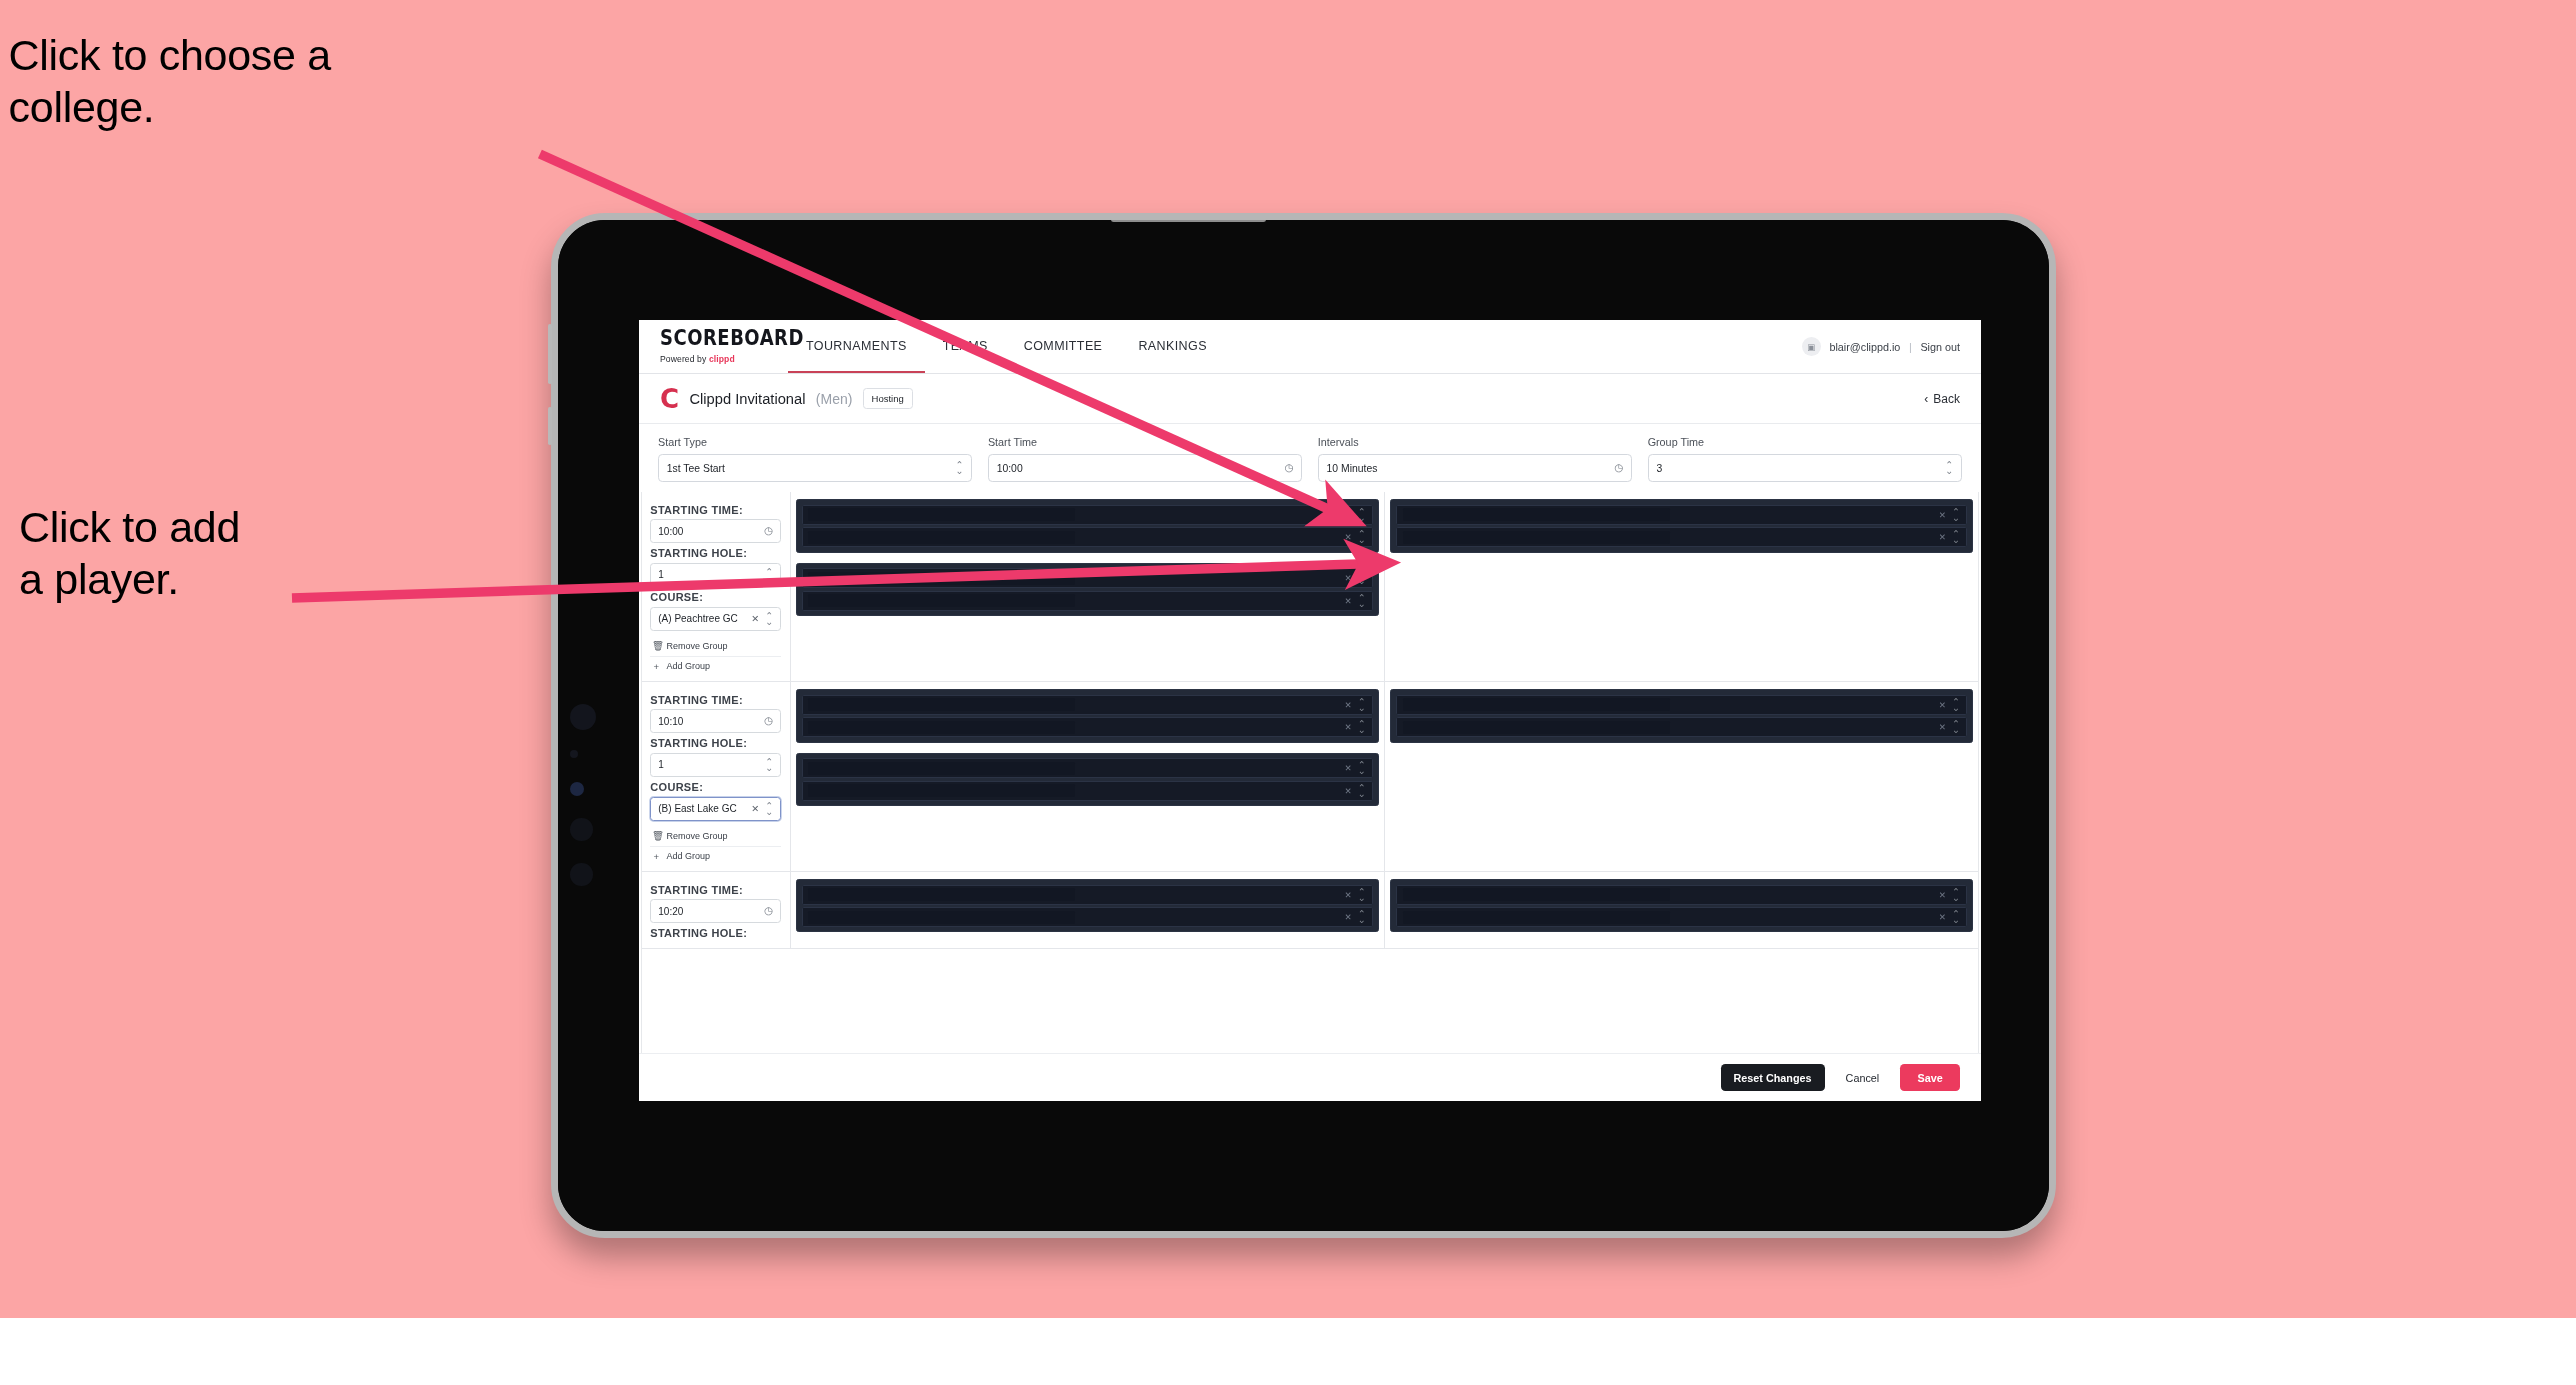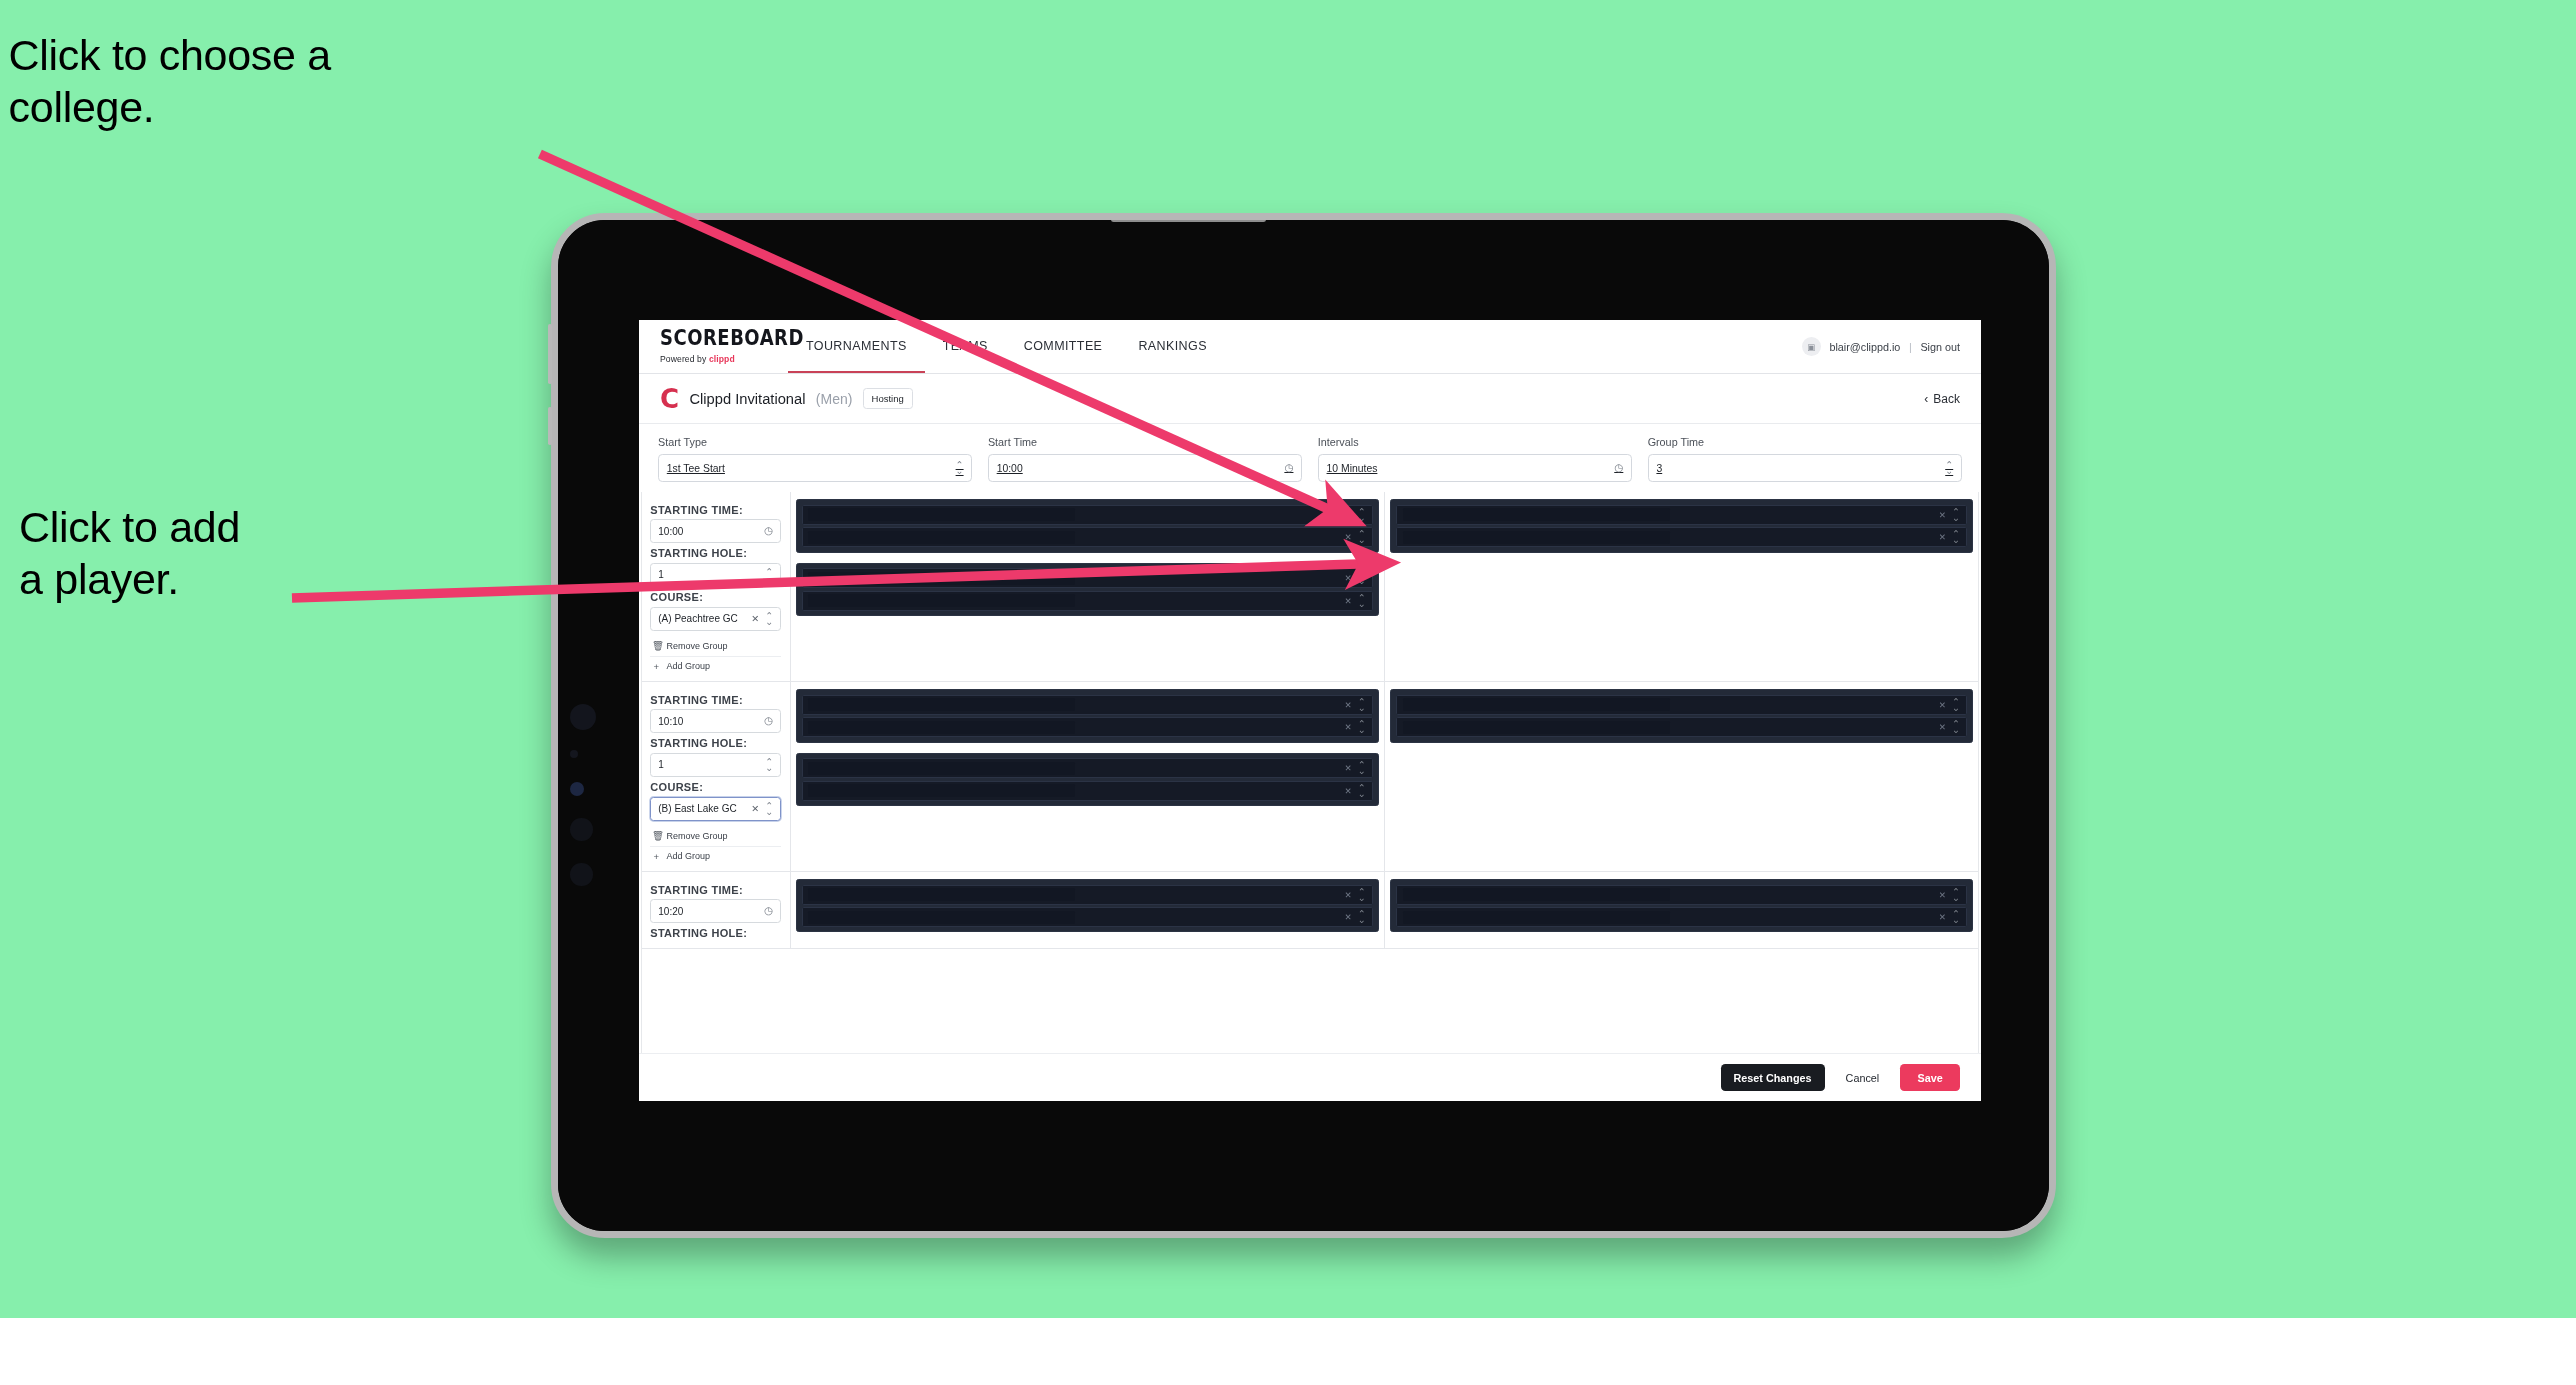--- a/index.html
+++ b/index.html
@@ -2,21 +2,21 @@
 <html style="font-size:14px"><head>
 <meta charset="utf-8">
 <style>
   * { box-sizing: border-box; margin: 0; padding: 0; }
   html, body {
     width: 2576px; height: 1386px;
     background: #ffffff;
     font-family: "Liberation Sans", sans-serif;
     overflow: hidden;
   }
-  .stage { position: relative; width: 2576px; height: 1318px; background: #86efac; }
+  .stage { position: relative; width: 2576px; height: 1318px; background: #fca5a5; }
 
   
   .annot {
     position: absolute;
     color: #000;
     font-size: 43px;
     line-height: 1.22;
     font-family: "Liberation Sans", sans-serif;
     white-space: pre-line;
     letter-spacing: -0.3px;
@@ -139,21 +139,21 @@
   
   .controls {
     display: flex; padding: 12px 19px 10.4px 19px; gap: 15.5px; background:#fff;
     flex: none;
   }
   .ctrl { flex: 1; }
   .ctrl-label { font-size: 10.8px; color: #4b5058; margin-bottom: 6px; }
   .ctrl-field {
     height: 28px; border: 0.9px solid #d4d8de; border-radius: 4.3px;
     background: #fff; display: flex; align-items: center;
-    padding: 0 7.8px; font-size: 10.4px; color: #1d2127; text-decoration: underline;
+    padding: 0 7.8px; font-size: 10.4px; color: #1d2127;
   }
   .ctrl-field .val { flex: 1; }
   .ico { color: #7d838c; font-size: 10.4px; line-height: 1; }
   .stepper-ico {
     display:inline-flex; flex-direction:column; line-height:0.62;
     font-size: 9.5px; color: #7d838c;
   }
 
   
   .table-head {

